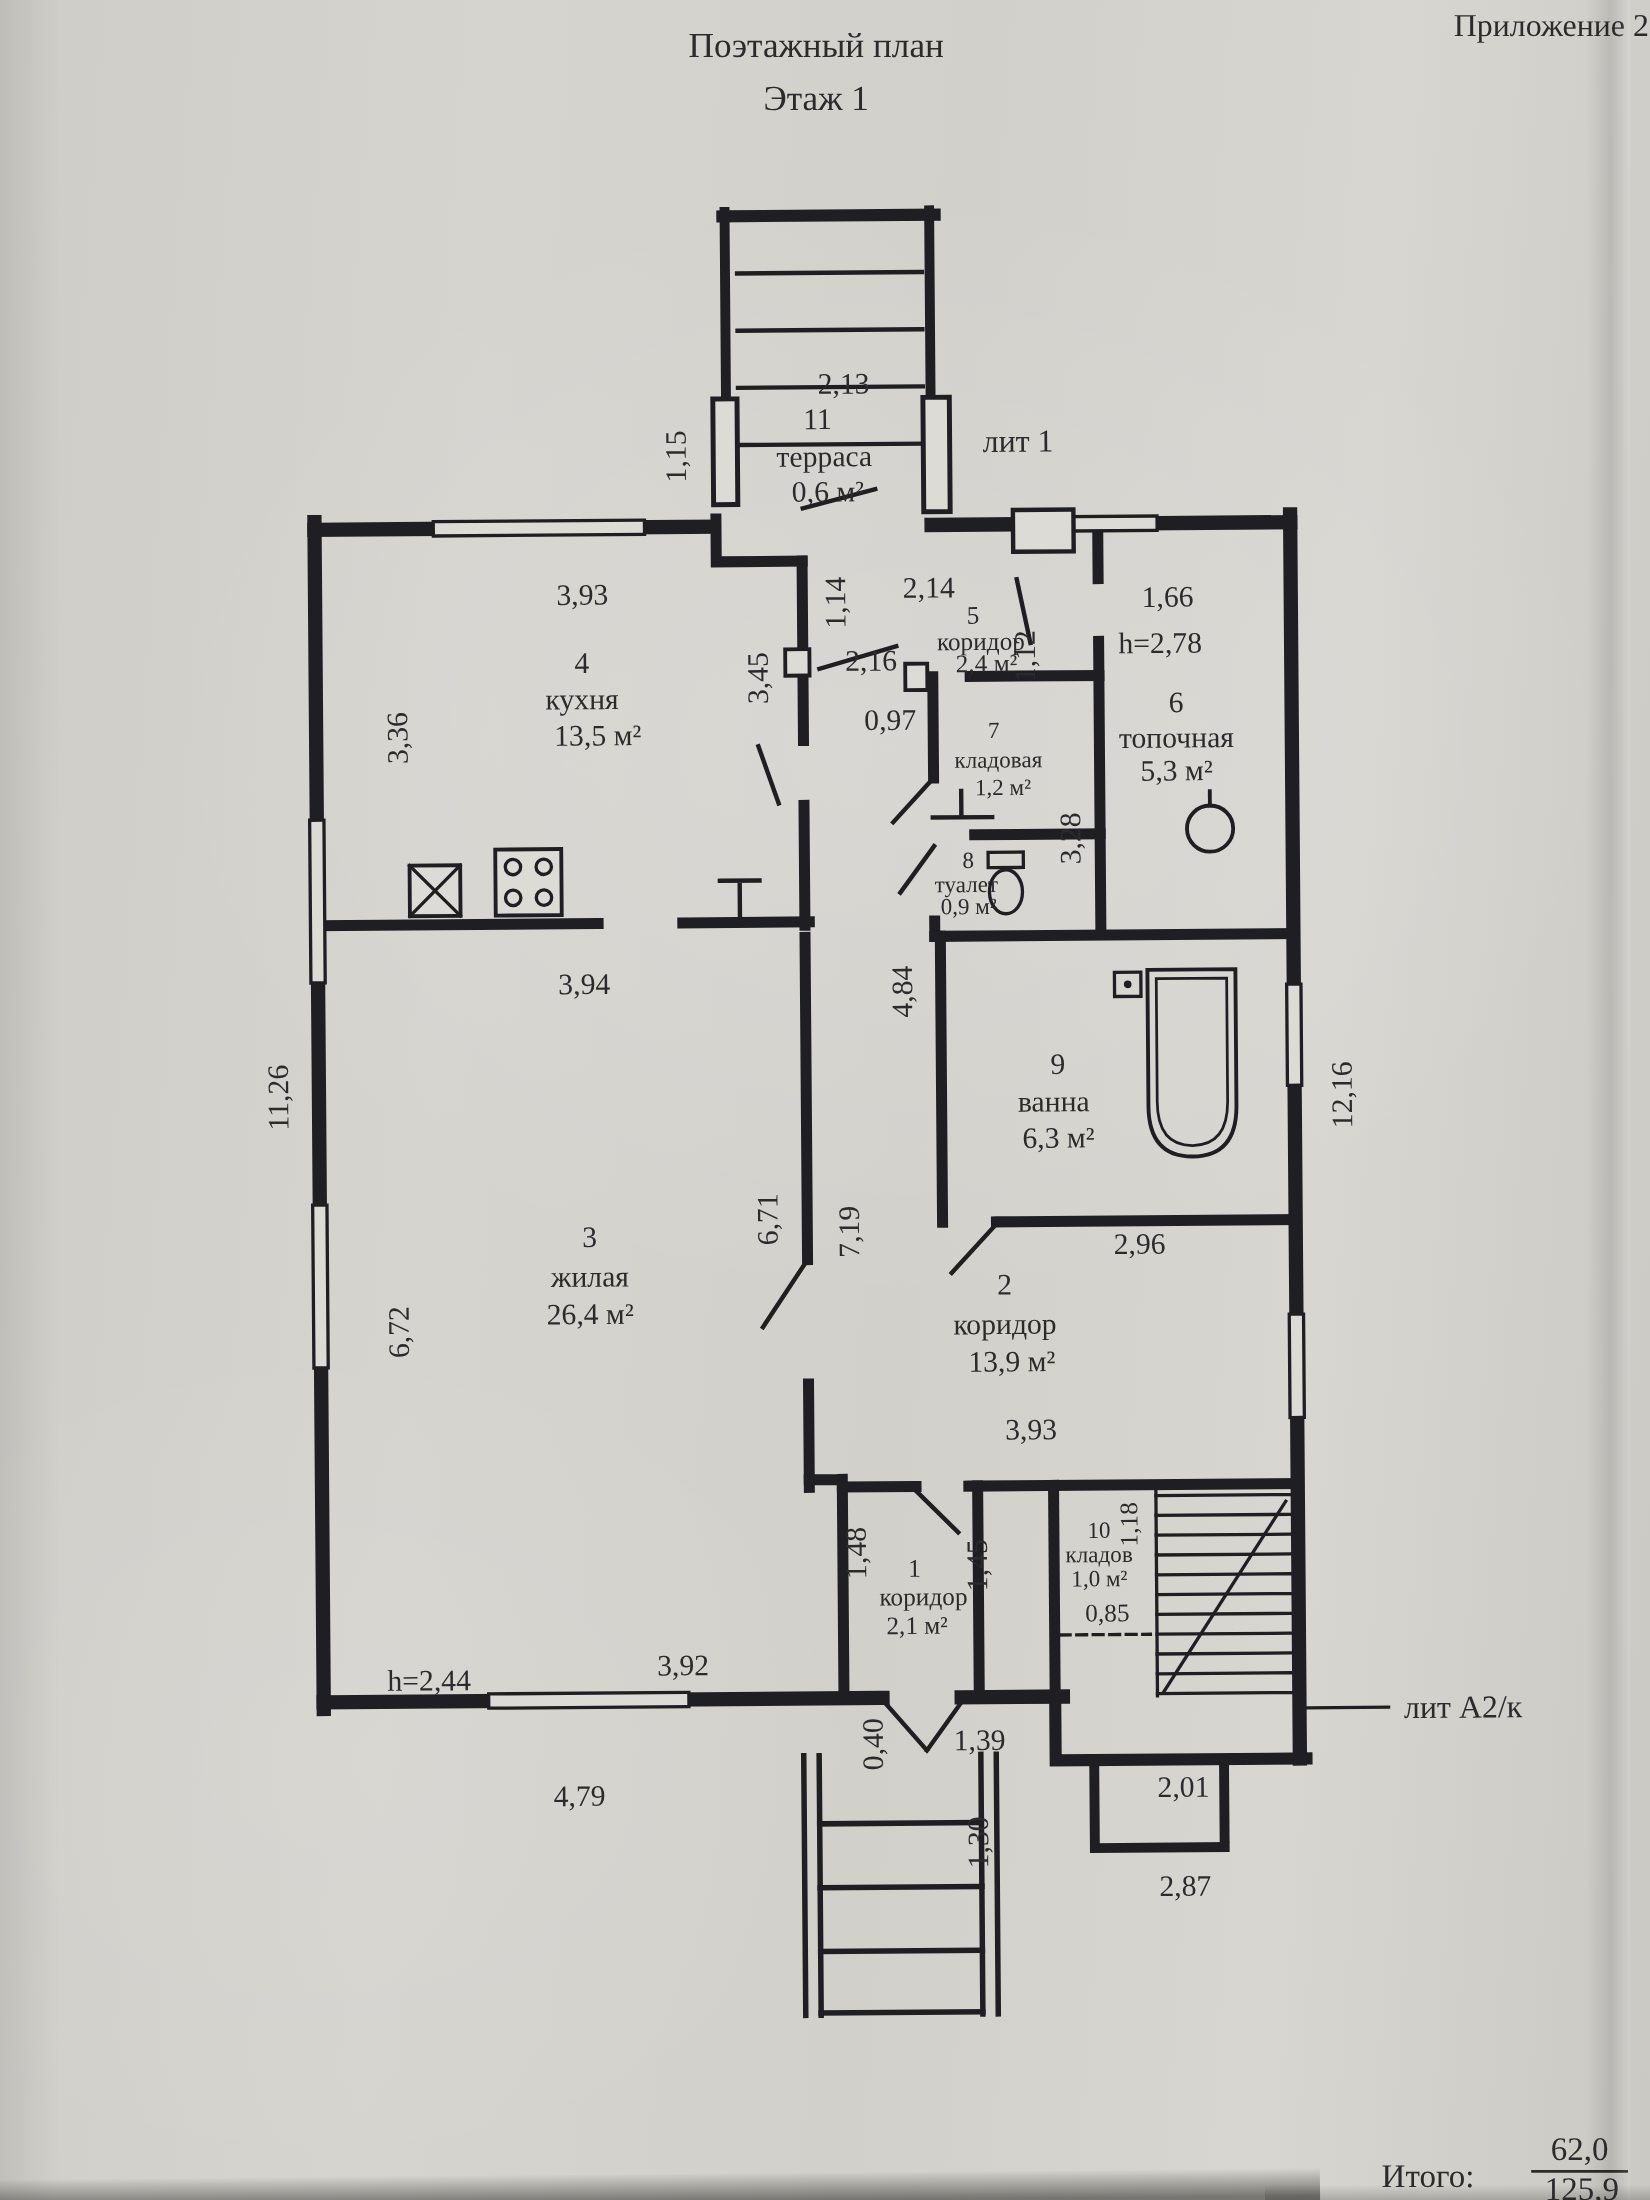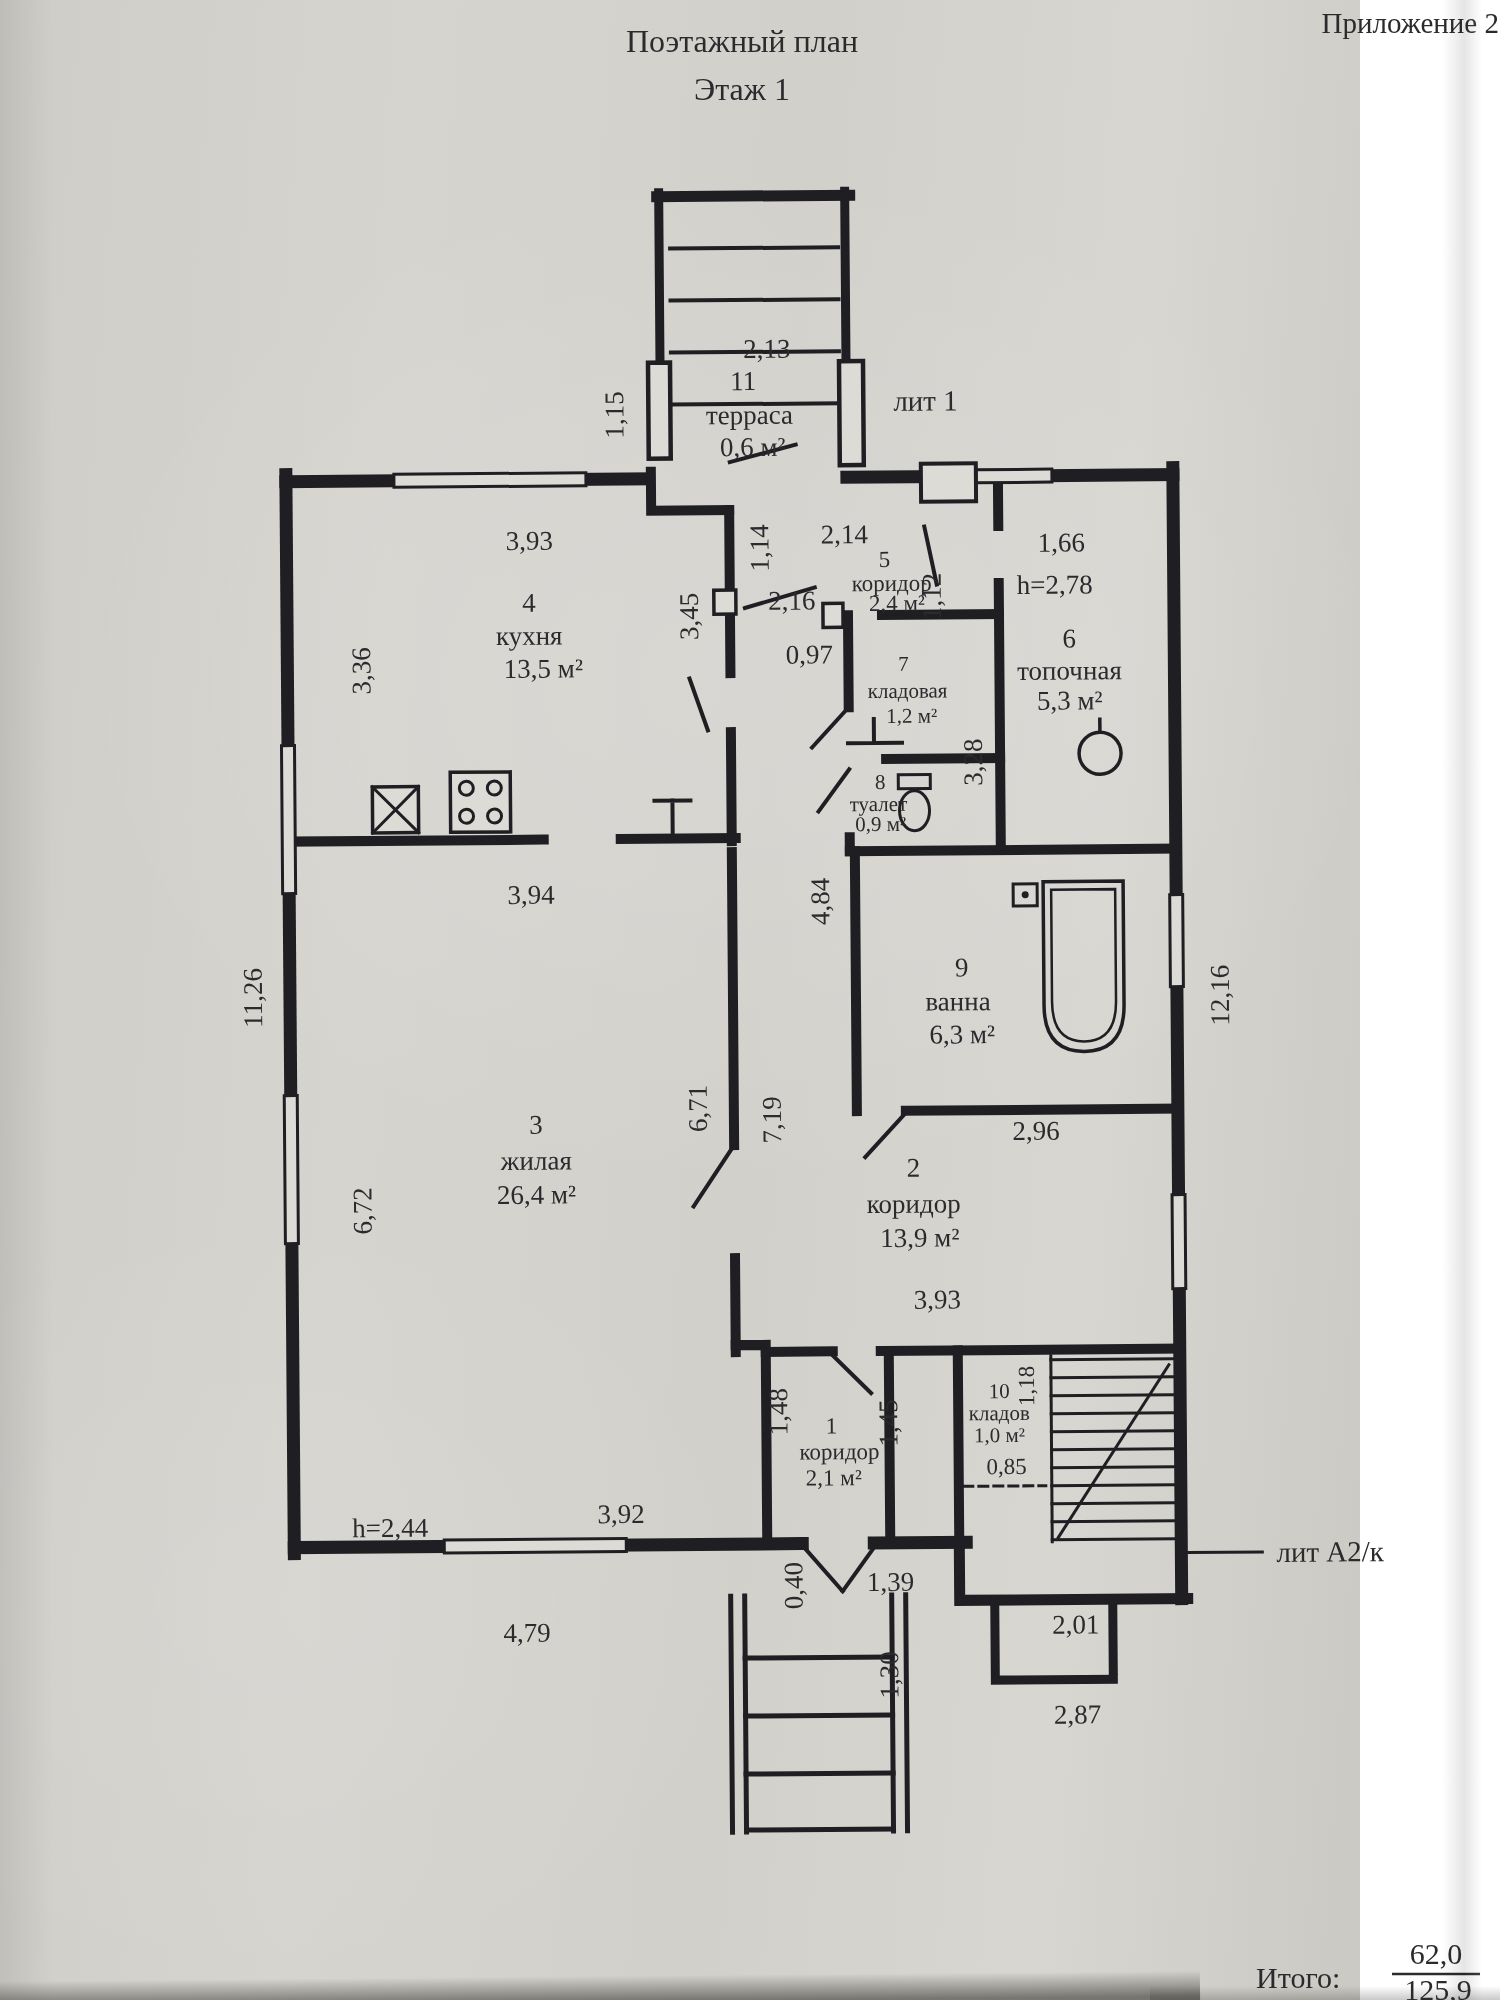--- a/index.html
+++ b/index.html
@@ -1,18 +1,18 @@
 <!DOCTYPE html>
 <html><head>
 <meta charset="utf-8">
 <style>
   html,body{margin:0;padding:0;}
   body{width:1500px;height:2000px;overflow:hidden;
        font-family:"Liberation Serif","DejaVu Serif",serif;}
-  .page{position:relative;width:1360px;height:2000px;
+  .page{position:relative;width:1500px;height:2000px;
     background:
       radial-gradient(1100px 850px at 54% 34%, rgba(255,255,255,0.14), rgba(255,255,255,0) 62%),
       radial-gradient(900px 700px at 20% 80%, rgba(255,255,255,0.07), rgba(255,255,255,0) 60%),
       linear-gradient(94deg,#cfcdc8 0%,#d6d4cf 28%,#d2d0cb 55%,#d8d6d1 78%,#cbc9c4 100%);
   }
   .crease-right{position:absolute;left:1442px;top:0;width:40px;height:2000px;
       background:linear-gradient(90deg,rgba(0,0,0,0) 0%,rgba(0,0,0,0.10) 55%,rgba(255,255,255,0.10) 100%);}
   .crease-left{position:absolute;left:0;top:0;width:60px;height:2000px;
       background:linear-gradient(90deg,rgba(0,0,0,0.08),rgba(0,0,0,0) 90%);}
   .shadow-bottom{position:absolute;left:-10px;bottom:-6px;width:1210px;height:30px;

